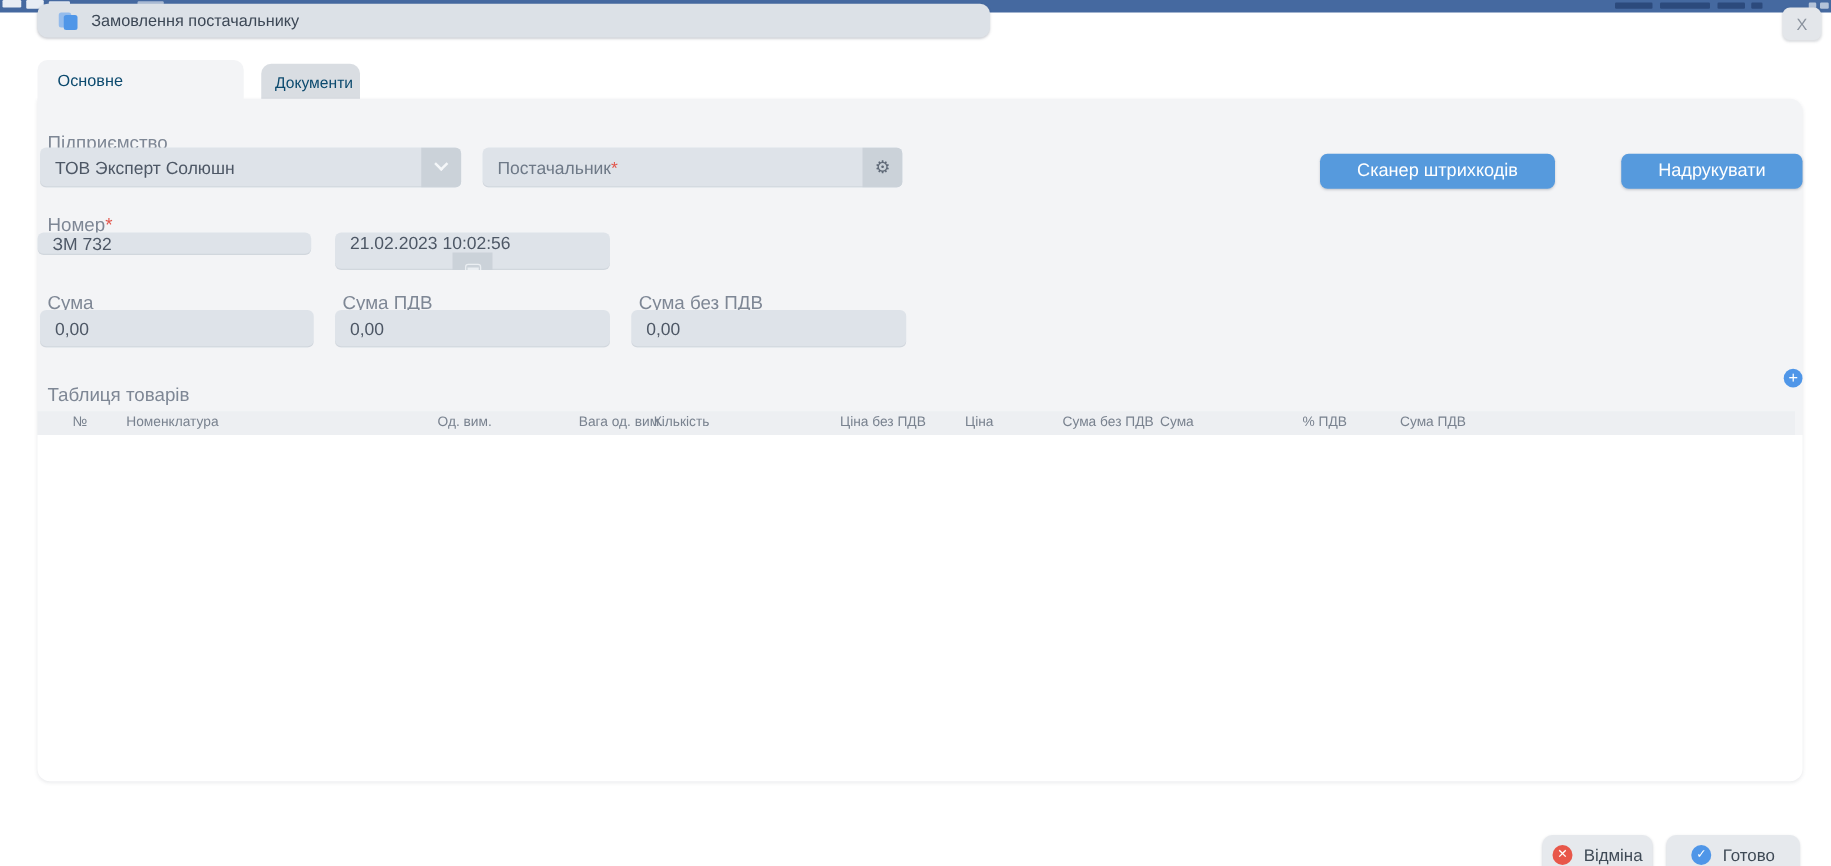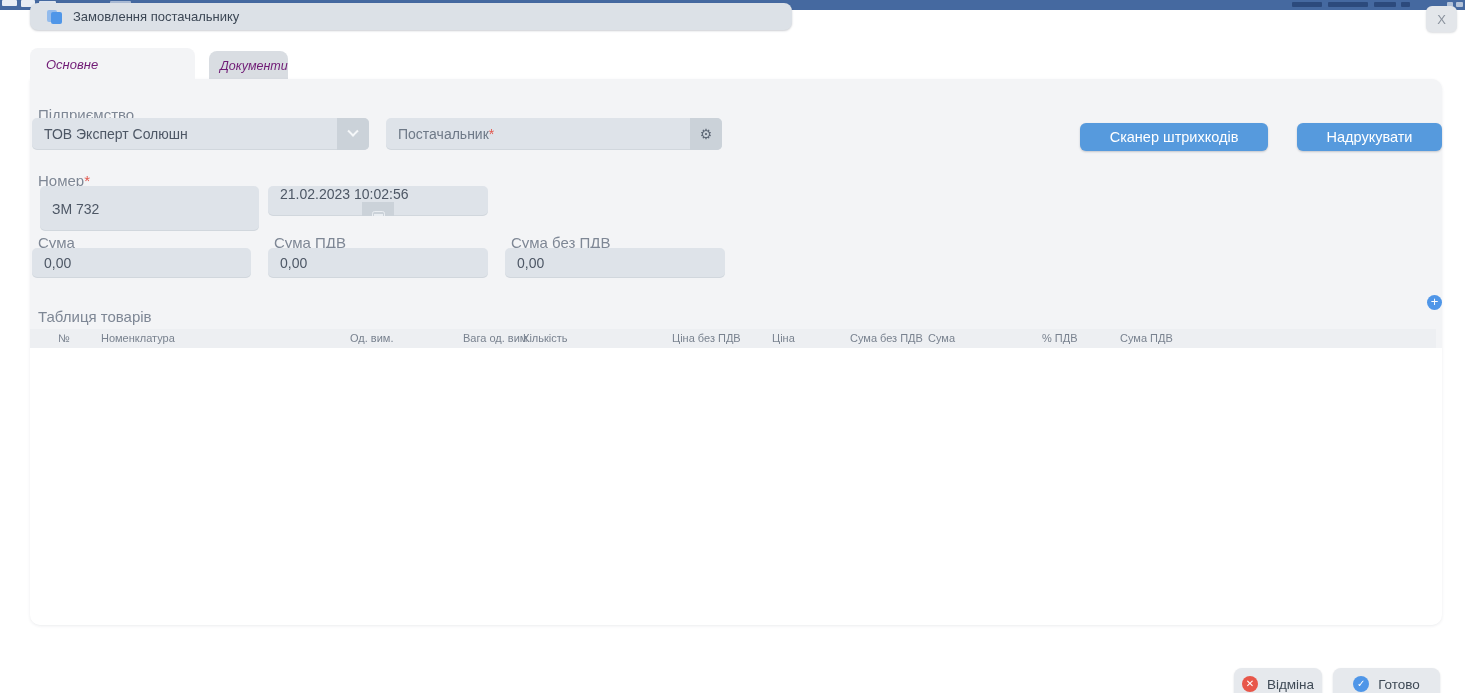--- a/index.html
+++ b/index.html
@@ -33,22 +33,22 @@
   .doc-icon { position:relative; width:16px; height:16px; flex:0 0 auto; }
   .doc-icon .back  { position:absolute; left:0; top:1px; width:10px; height:12px; background:#93bbec; border-radius:2px; }
   .doc-icon .front { position:absolute; left:4px; top:3px; width:11px; height:12px; background:#4f96e8; border-radius:2px; }
   .close-btn {
     position:absolute; left:1426px; top:6px; width:31px; height:26px;
     background:#e3e6ea; border-radius:6px; display:flex; align-items:center; justify-content:center;
     font-size:13px; color:#8a929d; box-shadow:0 1px 2px rgba(55,65,85,.18); z-index:3; cursor:pointer;
   }
 
   
-  .tab { position:absolute; border-radius:8px 8px 0 0; font-size:13px; color:#701a75;
-         display:flex; align-items:center;font-style:italic; }
+  .tab { position:absolute; border-radius:8px 8px 0 0; font-size:13px; color:#0c4a6e;
+         display:flex; align-items:center; }
   .tab-active   { left:30px;  top:48px; width:165px; height:32px; background:#f3f4f6; padding-left:16px; z-index:2; }
   .tab-inactive { left:209px; top:51px; width:79px;  height:29px; background:#d9dde2; padding-left:11px; font-size:12.5px; }
 
   
   .panel { position:absolute; left:30px; top:79px; width:1412px; height:546px;
            background:#f3f4f6; border-radius:10px; border-top-left-radius:0;
            box-shadow:0 1px 3px rgba(55,65,85,.10); z-index:1; }
 
   .flabel { position:absolute; font-size:15px; color:#7e8795; }
   .req { color:#e2574d; }
@@ -141,25 +141,25 @@
         </span>
     </div>
 
     <div class="field" style="left:356px; top:39px; width:336px; height:32px;">
       <span class="ph"><span>Постачальник</span><span class="req">*</span></span>
       <span class="endbox">
           <span class="gear">⚙</span>
         </span>
     </div>
 
-    <button class="btn-blue" style="left:1050px; top:44px; width:188px; height:28px;">Сканер штрихкодів</button>
+    <button class="btn-blue" style="left:1026px; top:44px; width:188px; height:28px;">Сканер штрихкодів</button>
     <button class="btn-blue" style="left:1267px; top:44px; width:145px; height:28px;">Надрукувати</button>
 
     <span class="flabel" style="left:8px; top:93px;"><span>Номер</span><span class="req">*</span></span>
-    <div class="field" style="left:10px; top:107px; width:219px; height:45px;">
+    <div class="field" style="left:0; top:107px; width:219px; height:18px;">
       <input value="ЗМ 732" style="">
     </div>
 
     <div class="field" style="left:238px; top:107px; width:220px; height:30px;flex-direction:column;">
       <input value="21.02.2023 10:02:56" style="">
       <span class="endbox">
           <span class="cal"></span>
         </span>
     </div>
 

